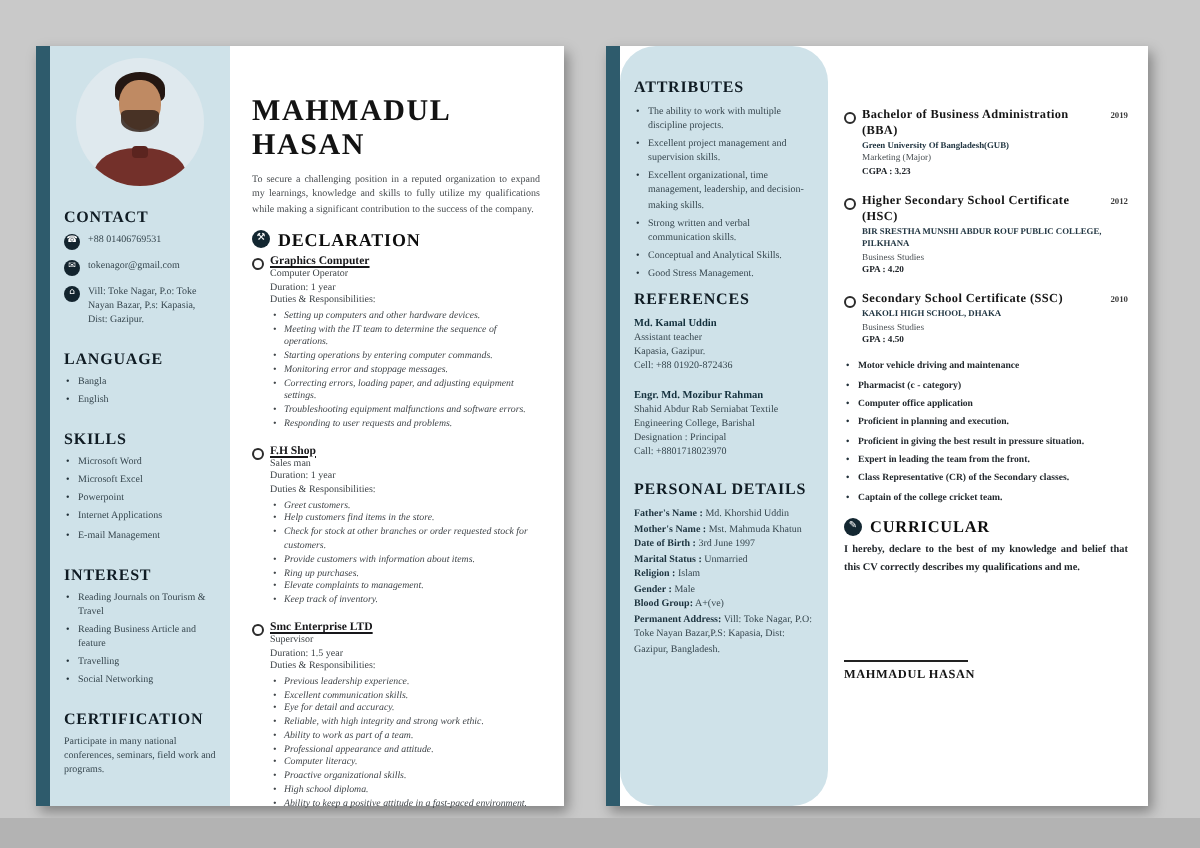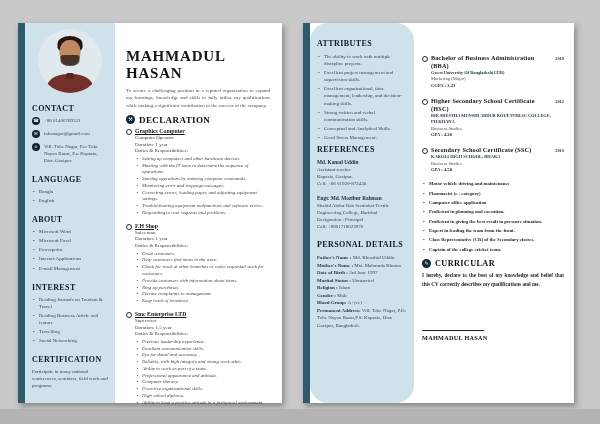--- a/index.html
+++ b/index.html
@@ -105,21 +105,21 @@
           </div>
         </div>
 
       <div class="sb-title">LANGUAGE</div>
       <ul class="blist">
 
       <li class="bitem">Bangla</li>
           <li class="bitem">English</li>
         </ul>
 
-      <div class="sb-title">ABOUT</div>
+      <div class="sb-title">SKILLS</div>
       <ul class="blist">
 
       <li class="bitem">Microsoft Word</li>
           <li class="bitem">Microsoft Excel</li>
           <li class="bitem">Powerpoint</li>
           <li class="bitem">Internet Applications</li>
           <li class="bitem">E-mail Management</li>
         </ul>
 
       <div class="sb-title">INTEREST</div>

